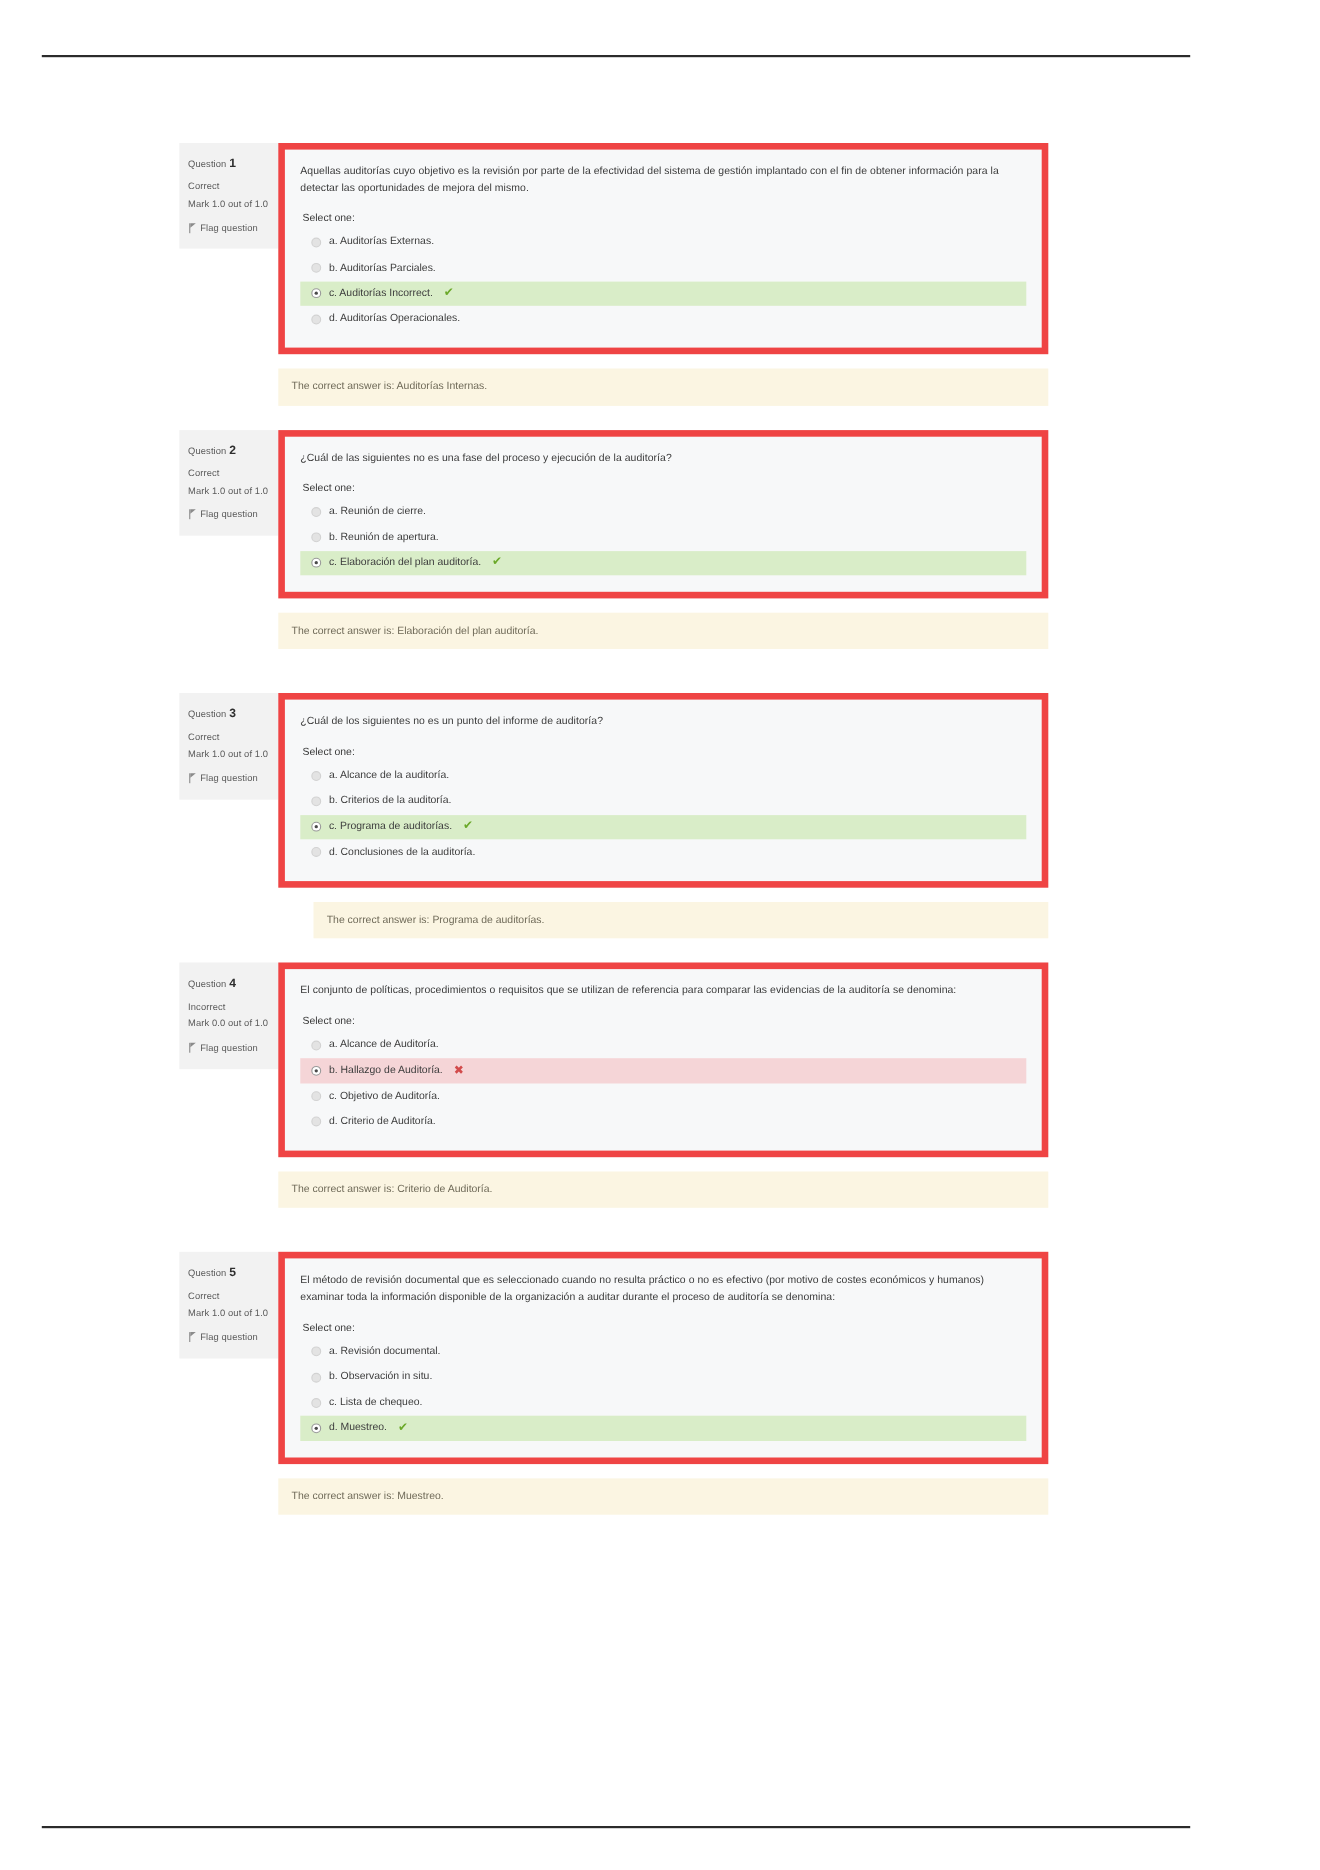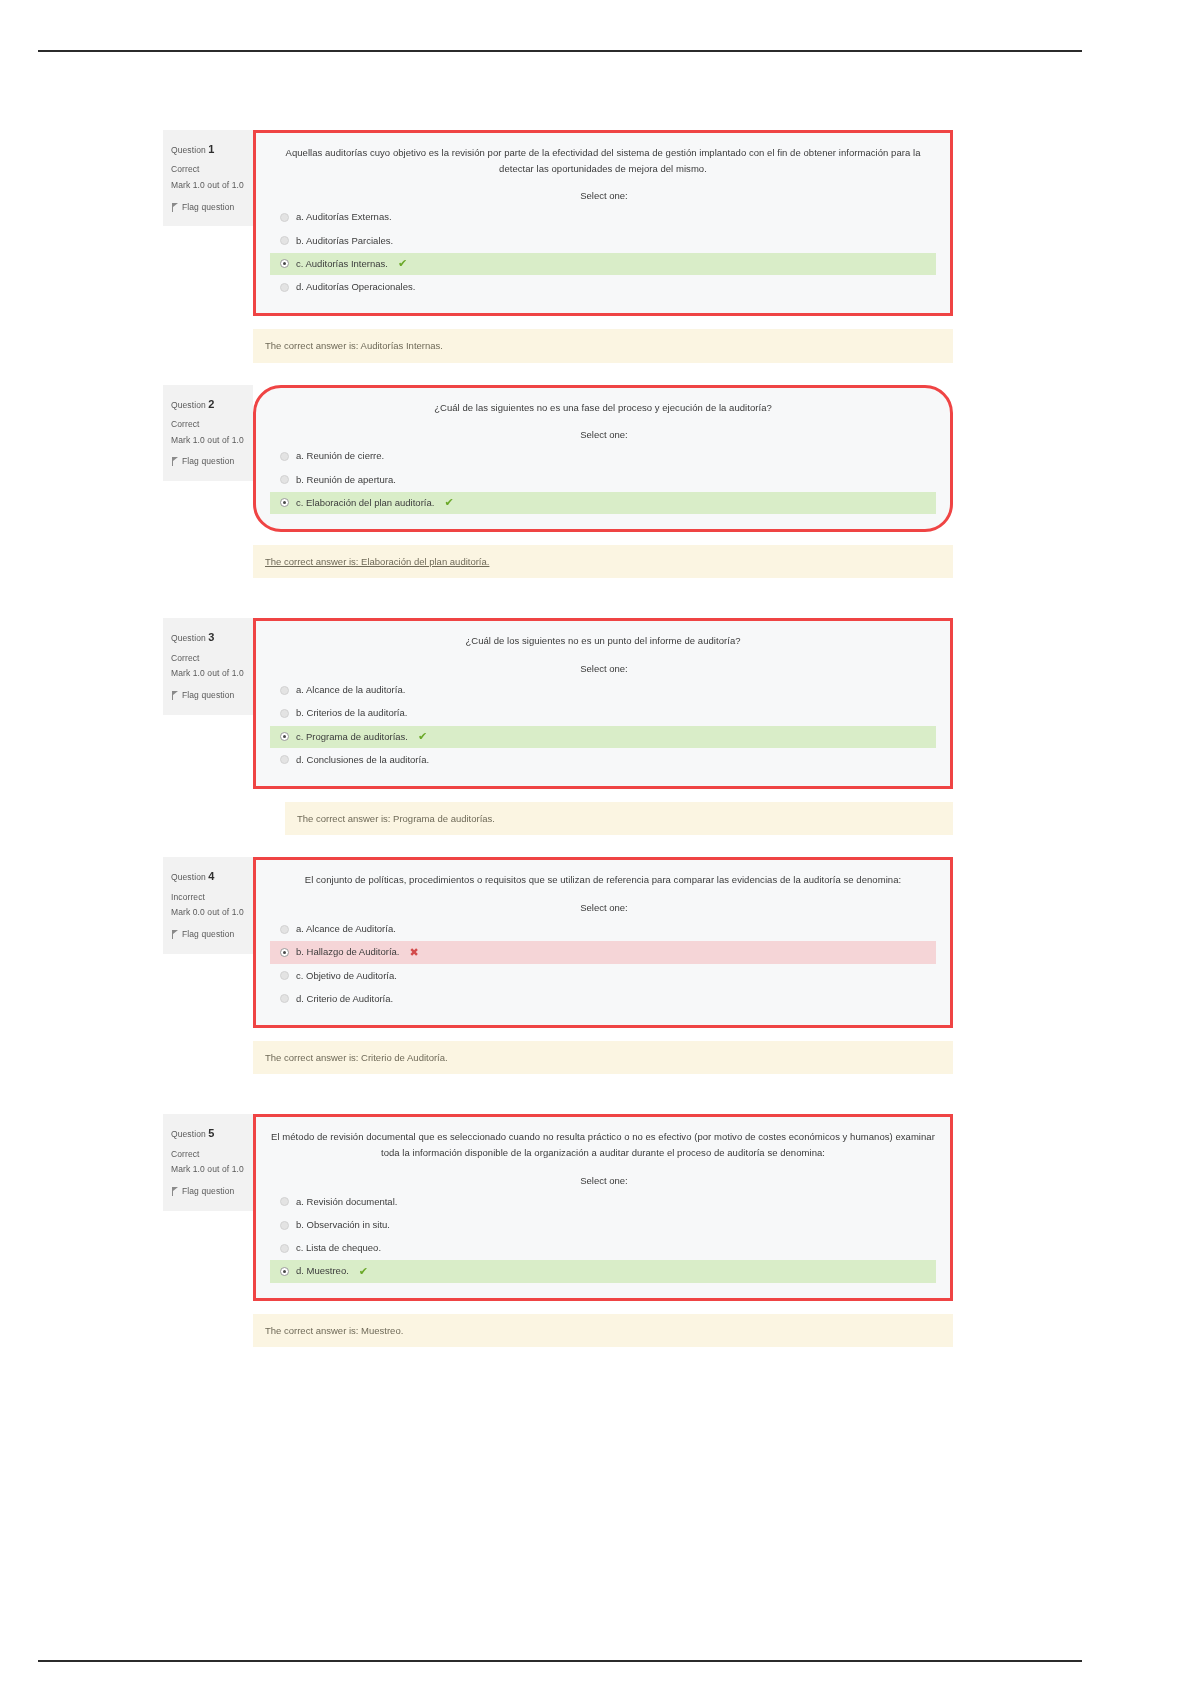--- a/index.html
+++ b/index.html
@@ -87,25 +87,24 @@
     position: absolute;
     left: 2px; top: 0;
     width: 0; height: 0;
     border-top: 4px solid #8a8a8a;
     border-bottom: 4px solid transparent;
     border-right: 5px solid transparent;
   }
 
   .qbody {
     flex: 1 1 auto;
-    border: 3px solid #ef4444;
+    border: 6px solid #ef4444;
     background: #f7f8f9;
     padding: 12px 14px 14px 14px;
     min-height: 120px;
-    text-align: center;
   }
   .qtext {
     font-size: 9.5px;
     line-height: 1.65;
     color: #3a3a3a;
     margin: 0 0 14px 0;
     letter-spacing: .05px;
   }
   .selectone {
     font-size: 9.5px;
@@ -204,21 +203,21 @@
             <li class="answer">
               <span class="radio"></span>
               <span>a. Auditorías Externas.</span>
             </li>
             <li class="answer">
               <span class="radio"></span>
               <span>b. Auditorías Parciales.</span>
             </li>
             <li class="answer correct">
               <span class="radio checked"></span>
-              <span>c. Auditorías Internas.</span>
+              <span>c. Auditorías Incorrect.</span>
               <span class="mark-ok">✔</span>
             </li>
             <li class="answer">
               <span class="radio"></span>
               <span>d. Auditorías Operacionales.</span>
             </li>
           </ul>
         </div>
       </div>
       <div class="feedback-wrap">
@@ -229,21 +228,21 @@
       <div class="question">
         <div class="qinfo">
           <div class="qnum-row"><span>Question</span> <b>2</b></div>
           <div class="state">Correct</div>
           <div class="grade">Mark 1.0 out of 1.0</div>
           <div class="flagrow">
             <span class="flag-icon"></span>
             <span>Flag question</span>
           </div>
         </div>
-        <div class="qbody" style="width: 790px; border-radius: 28px;">
+        <div class="qbody" style="width: 790px;">
           <p class="qtext">¿Cuál de las siguientes no es una fase del proceso y ejecución de la auditoría?</p>
           <div class="selectone">Select one:</div>
           <ul class="answers">
             <li class="answer">
               <span class="radio"></span>
               <span>a. Reunión de cierre.</span>
             </li>
             <li class="answer">
               <span class="radio"></span>
               <span>b. Reunión de apertura.</span>
@@ -251,21 +250,21 @@
             <li class="answer correct">
               <span class="radio checked"></span>
               <span>c. Elaboración del plan auditoría.</span>
               <span class="mark-ok">✔</span>
             </li>
           </ul>
         </div>
       </div>
       <div class="feedback-wrap">
         <div class="feedback-spacer"></div>
-        <div class="feedback" style="width: 790px; text-decoration: underline;">The correct answer is: Elaboración del plan auditoría.</div>
+        <div class="feedback" style="width: 790px;">The correct answer is: Elaboración del plan auditoría.</div>
       </div>
       <div class="gap-md"></div>
       <div class="question">
         <div class="qinfo">
           <div class="qnum-row"><span>Question</span> <b>3</b></div>
           <div class="state">Correct</div>
           <div class="grade">Mark 1.0 out of 1.0</div>
           <div class="flagrow">
             <span class="flag-icon"></span>
             <span>Flag question</span>

